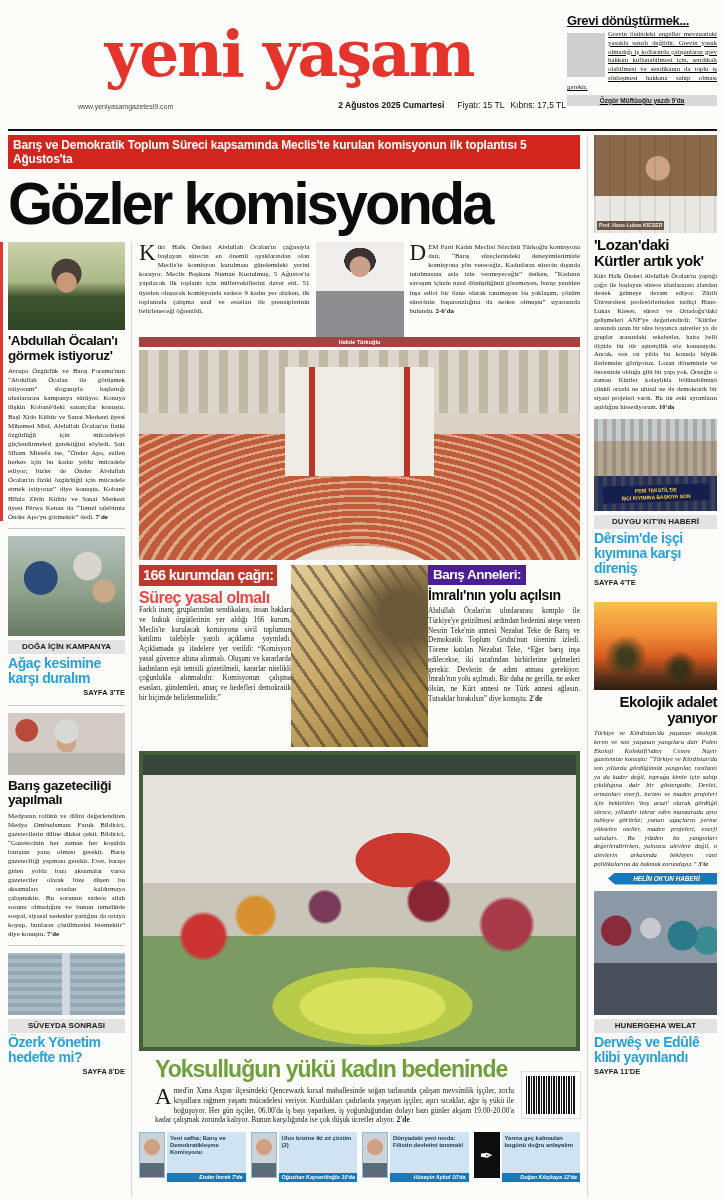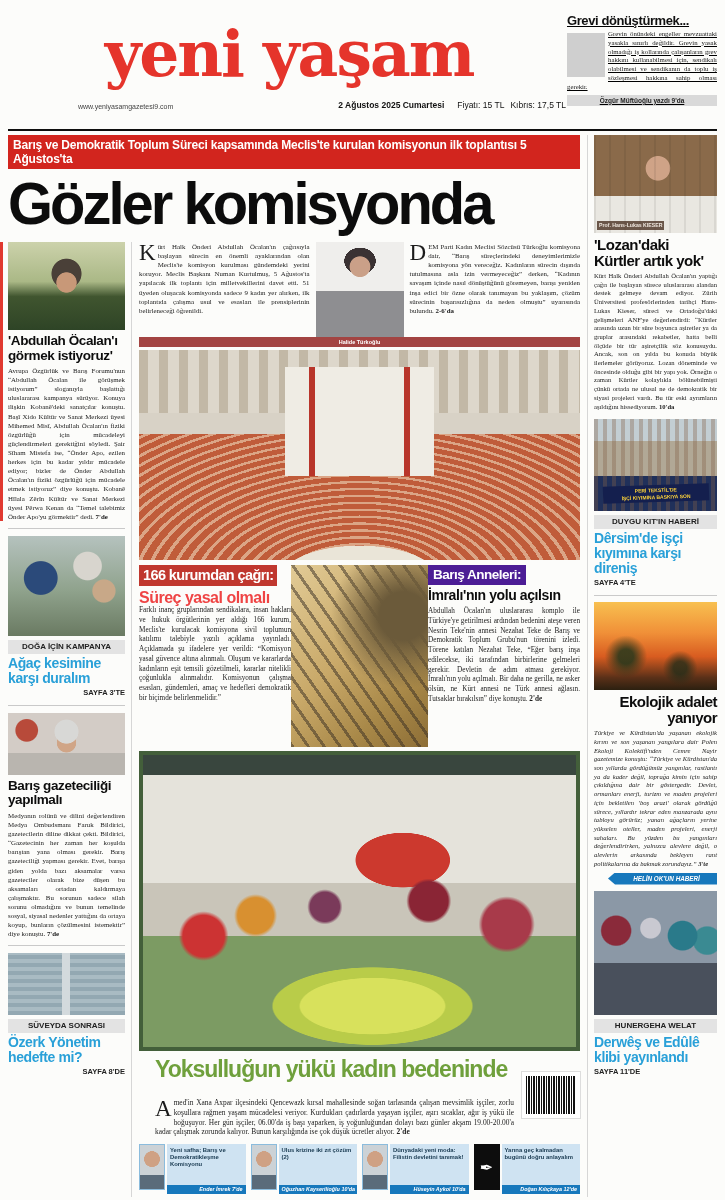--- a/index.html
+++ b/index.html
@@ -26,21 +26,21 @@
   .rule { border-top:2.5px solid #0f0f0f; margin:3px 0 4px; }
 
   
   .content { display:flex; gap:7px; height:1062px; }
   .main-area { width:572px; display:flex; flex-direction:column; }
   .banner { background:#d2251e; color:#fff; font:700 12px/14px "Liberation Sans",sans-serif; letter-spacing:-0.2px; padding:3px 5px; }
   .headline { font:700 59px/66px "Liberation Sans",sans-serif; letter-spacing:-3px; color:#0c0c0c; margin:2px 0 5px; transform:scaleX(.98); transform-origin:left; white-space:nowrap; }
   .cols { display:flex; gap:7px; flex:1; min-height:0; }
   .left-col { width:124px; border-right:1px solid #d6d6d6; padding-right:6px; }
   .mid-col { flex:1; display:flex; flex-direction:column; min-width:0; }
-  .right-col { flex:1; border-left:1px solid #d6d6d6; padding-left:6px; display:flex; flex-direction:column; }
+  .right-col { flex:1; border-left:1px solid #d6d6d6; padding-left:6px; display:flex; flex-direction:column;align-items:center; }
 
   
   .body { font:400 6.9px/1.32 "Liberation Serif",serif; text-align:justify; color:#1b1b1b; }
   .body b { font-weight:700; }
   .dropcap::first-letter { float:left; font-size:23px; line-height:19px; padding:1px 2px 0 0; }
   .kicker { display:block; background:#e3e3e3; font:700 8px/14px "Liberation Sans",sans-serif; color:#222; text-align:center; margin:4px 0 2px; }
   .btitle { font:700 14px/15px "Liberation Sans",sans-serif; letter-spacing:-0.4px; color:#29a0d8; margin:2px 0; }
   .sayfa { display:block; font:700 7.5px/10px "Liberation Sans",sans-serif; color:#222; text-align:right; }
   .sayfa.left { text-align:left; }
   .ltitle { font:700 13.5px/14.5px "Liberation Sans",sans-serif; letter-spacing:-0.4px; color:#0d0d0d; margin:4px 0 3px; }
@@ -99,21 +99,21 @@
     background: radial-gradient(circle at 14% 62%, #c33 5%, transparent 6%),
                 radial-gradient(circle at 26% 55%, #d89030 5%, transparent 6%),
                 radial-gradient(circle at 42% 52%, #7a3a5a 5%, transparent 6%),
                 radial-gradient(circle at 66% 50%, #8a2535 6%, transparent 7%),
                 radial-gradient(circle at 84% 58%, #a83a4a 6%, transparent 7%),
                 radial-gradient(ellipse 160px 62px at 53% 86%, #d8e15c 0 45%, #b9cc49 46% 62%, transparent 63%),
                 radial-gradient(ellipse 90px 52px at 60% 36%, #cc392e 0 52%, transparent 53%),
                 linear-gradient(180deg,#39463e 0 7%,#e5e3db 7% 44%,#c9c5b9 44% 62%,#7c9b63 62% 100%); }
   .yok { display:flex; gap:8px; margin-top:5px; }
   .yok-text { flex:1; padding-left:16px; }
-  .yok-title { font:700 23px/27px "Liberation Sans",sans-serif; letter-spacing:-1px; color:#6fa03c; margin-bottom:15px; white-space:nowrap; }
+  .yok-title { font:700 23px/27px "Liberation Sans",sans-serif; letter-spacing:-1px; color:#6fa03c; margin-bottom:3px; white-space:nowrap; }
   .yokbody { font-size:7.4px; }
   .barcode { width:58px; height:46px; margin-top:16px; border:4px solid #fff; outline:1px solid #ddd; flex:none;
     background: repeating-linear-gradient(90deg,#111 0 1px,#fff 1px 2px,#111 2px 4px,#fff 4px 5px); }
 
   .strip { display:flex; gap:5px; margin-top:7px; height:50px; }
   .teaser { flex:1; display:flex; gap:2px; min-width:0; }
   .headshot { width:26px; height:46px; flex:none; border:1px solid #8bbcdd;
     background: radial-gradient(circle at 50% 32%, #cfa184 24%, transparent 25%),
                 linear-gradient(180deg,#ccd2d6 0 68%,#5a6b7a 68% 100%); }
   .pen { width:26px; height:46px; flex:none; background:#0d0d0d; color:#fff; display:flex; align-items:center; justify-content:center; font-size:16px; font-family:"DejaVu Sans",sans-serif; }

